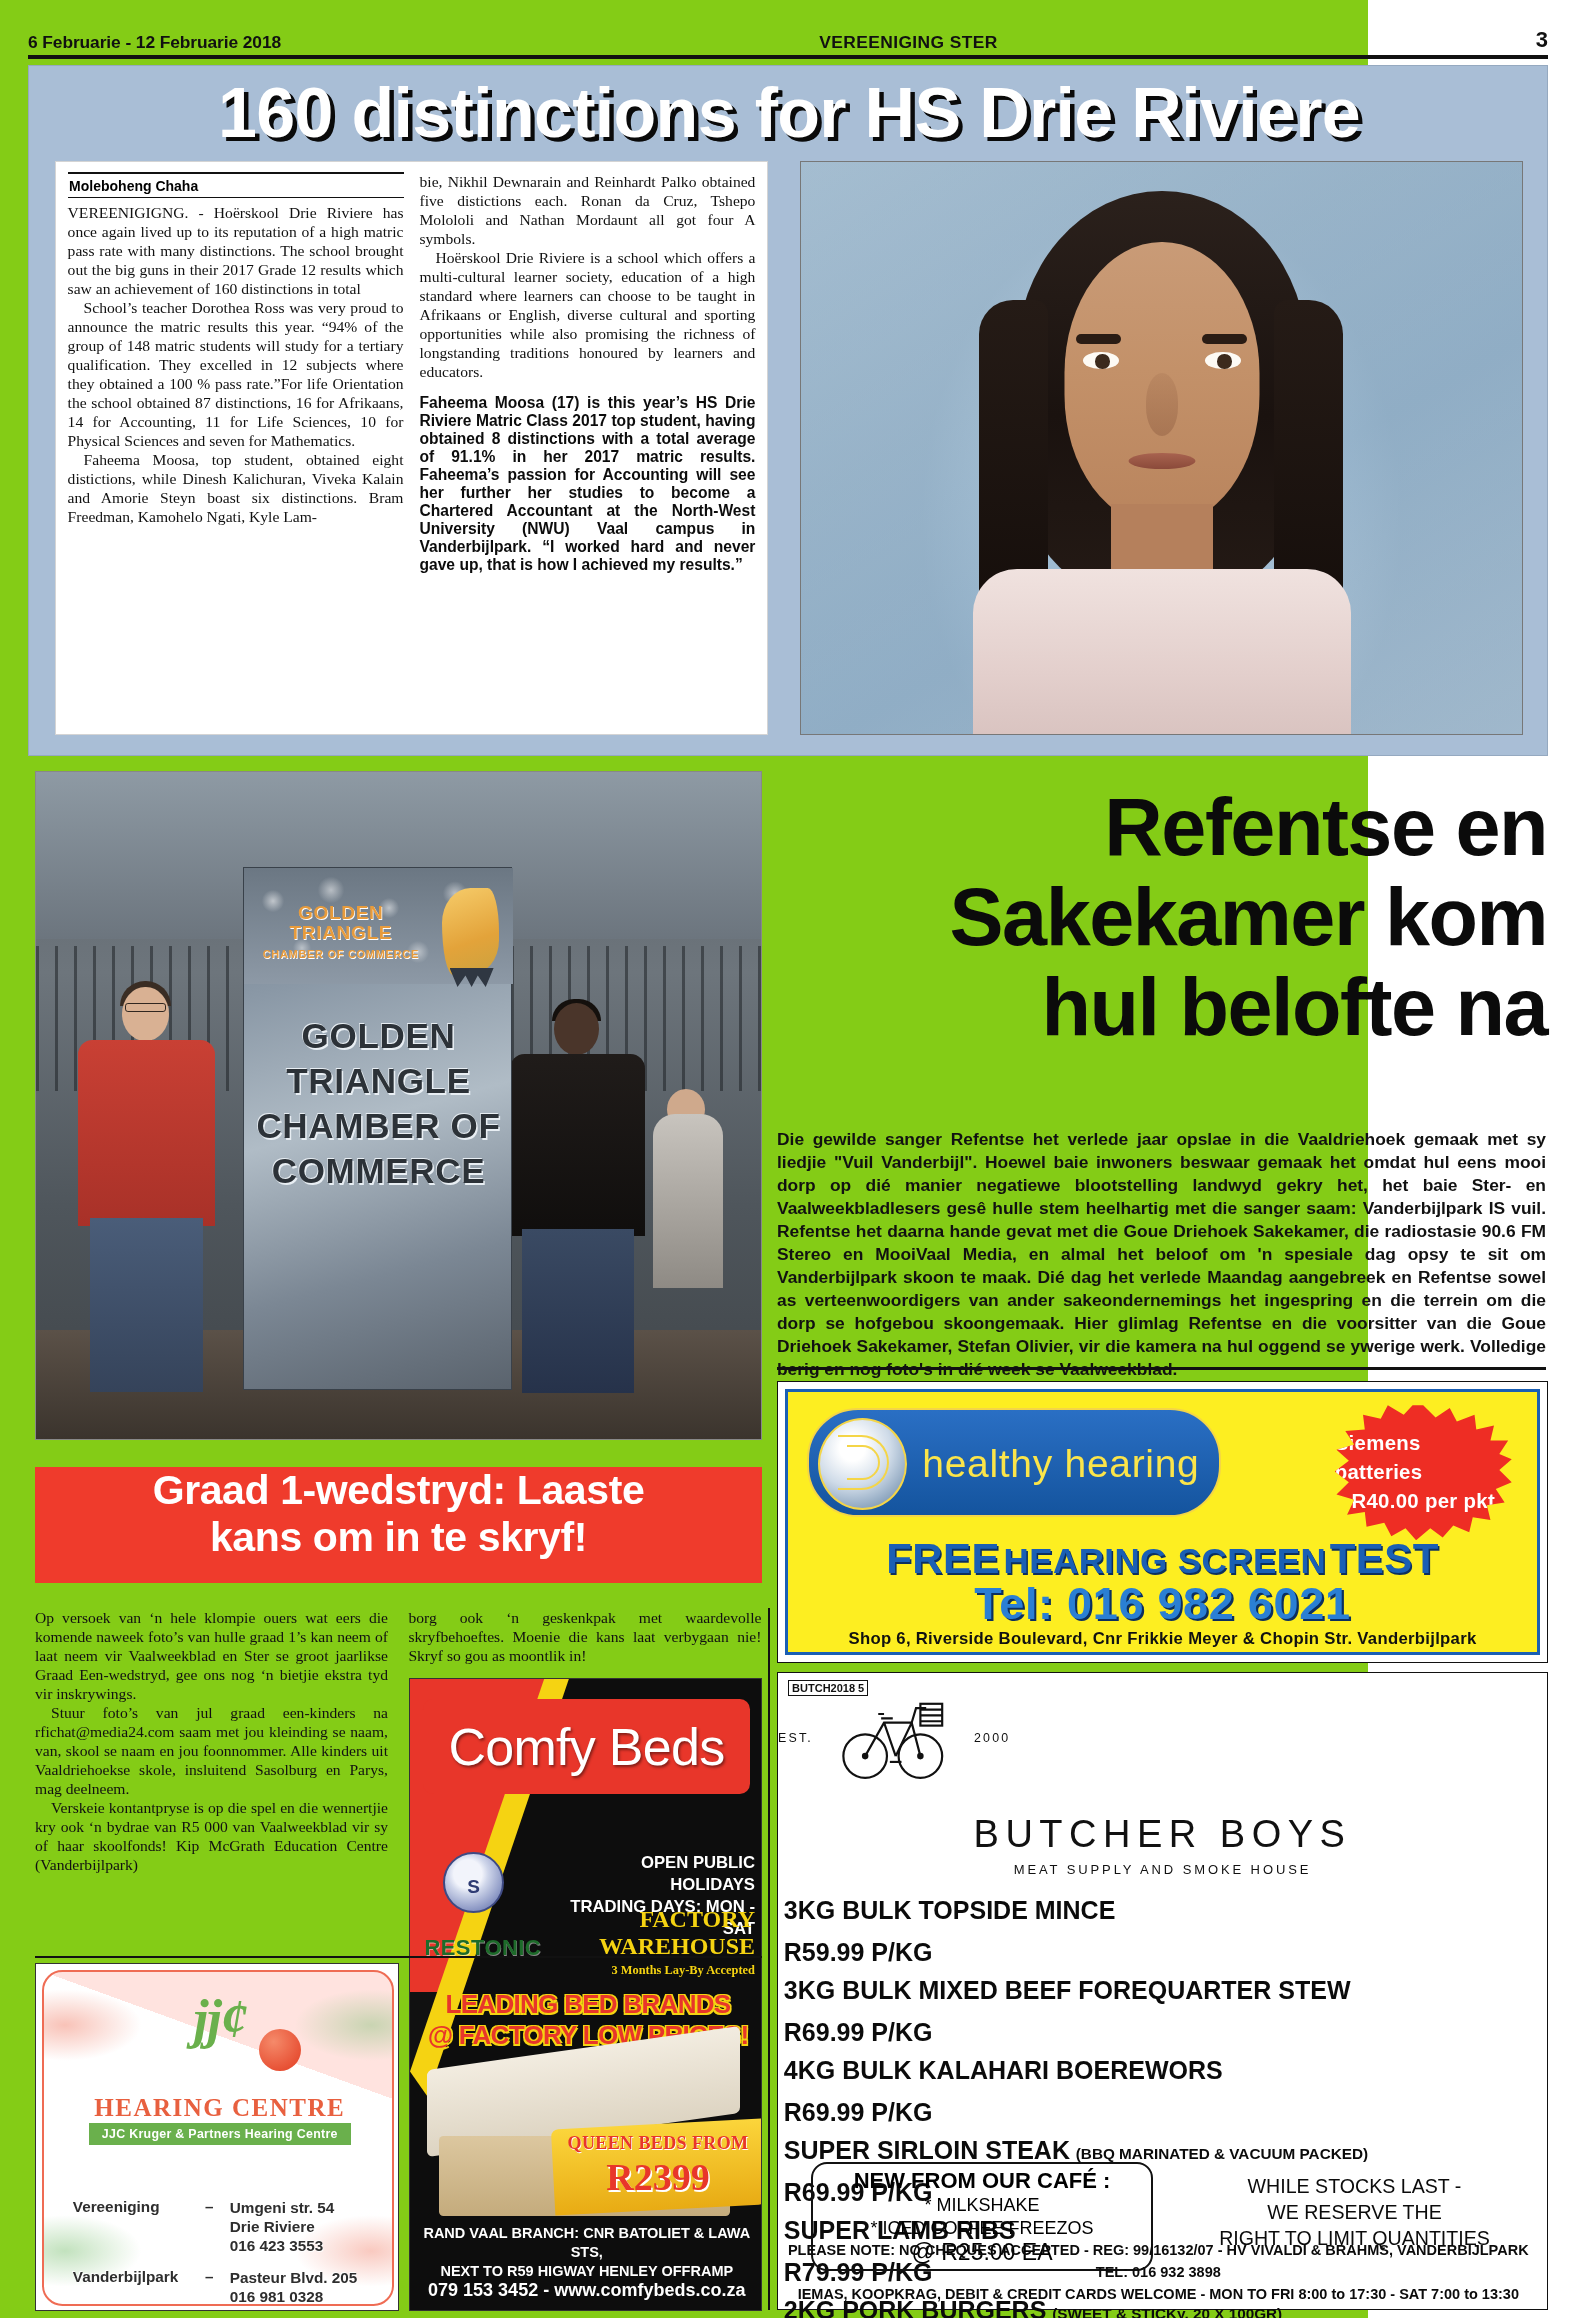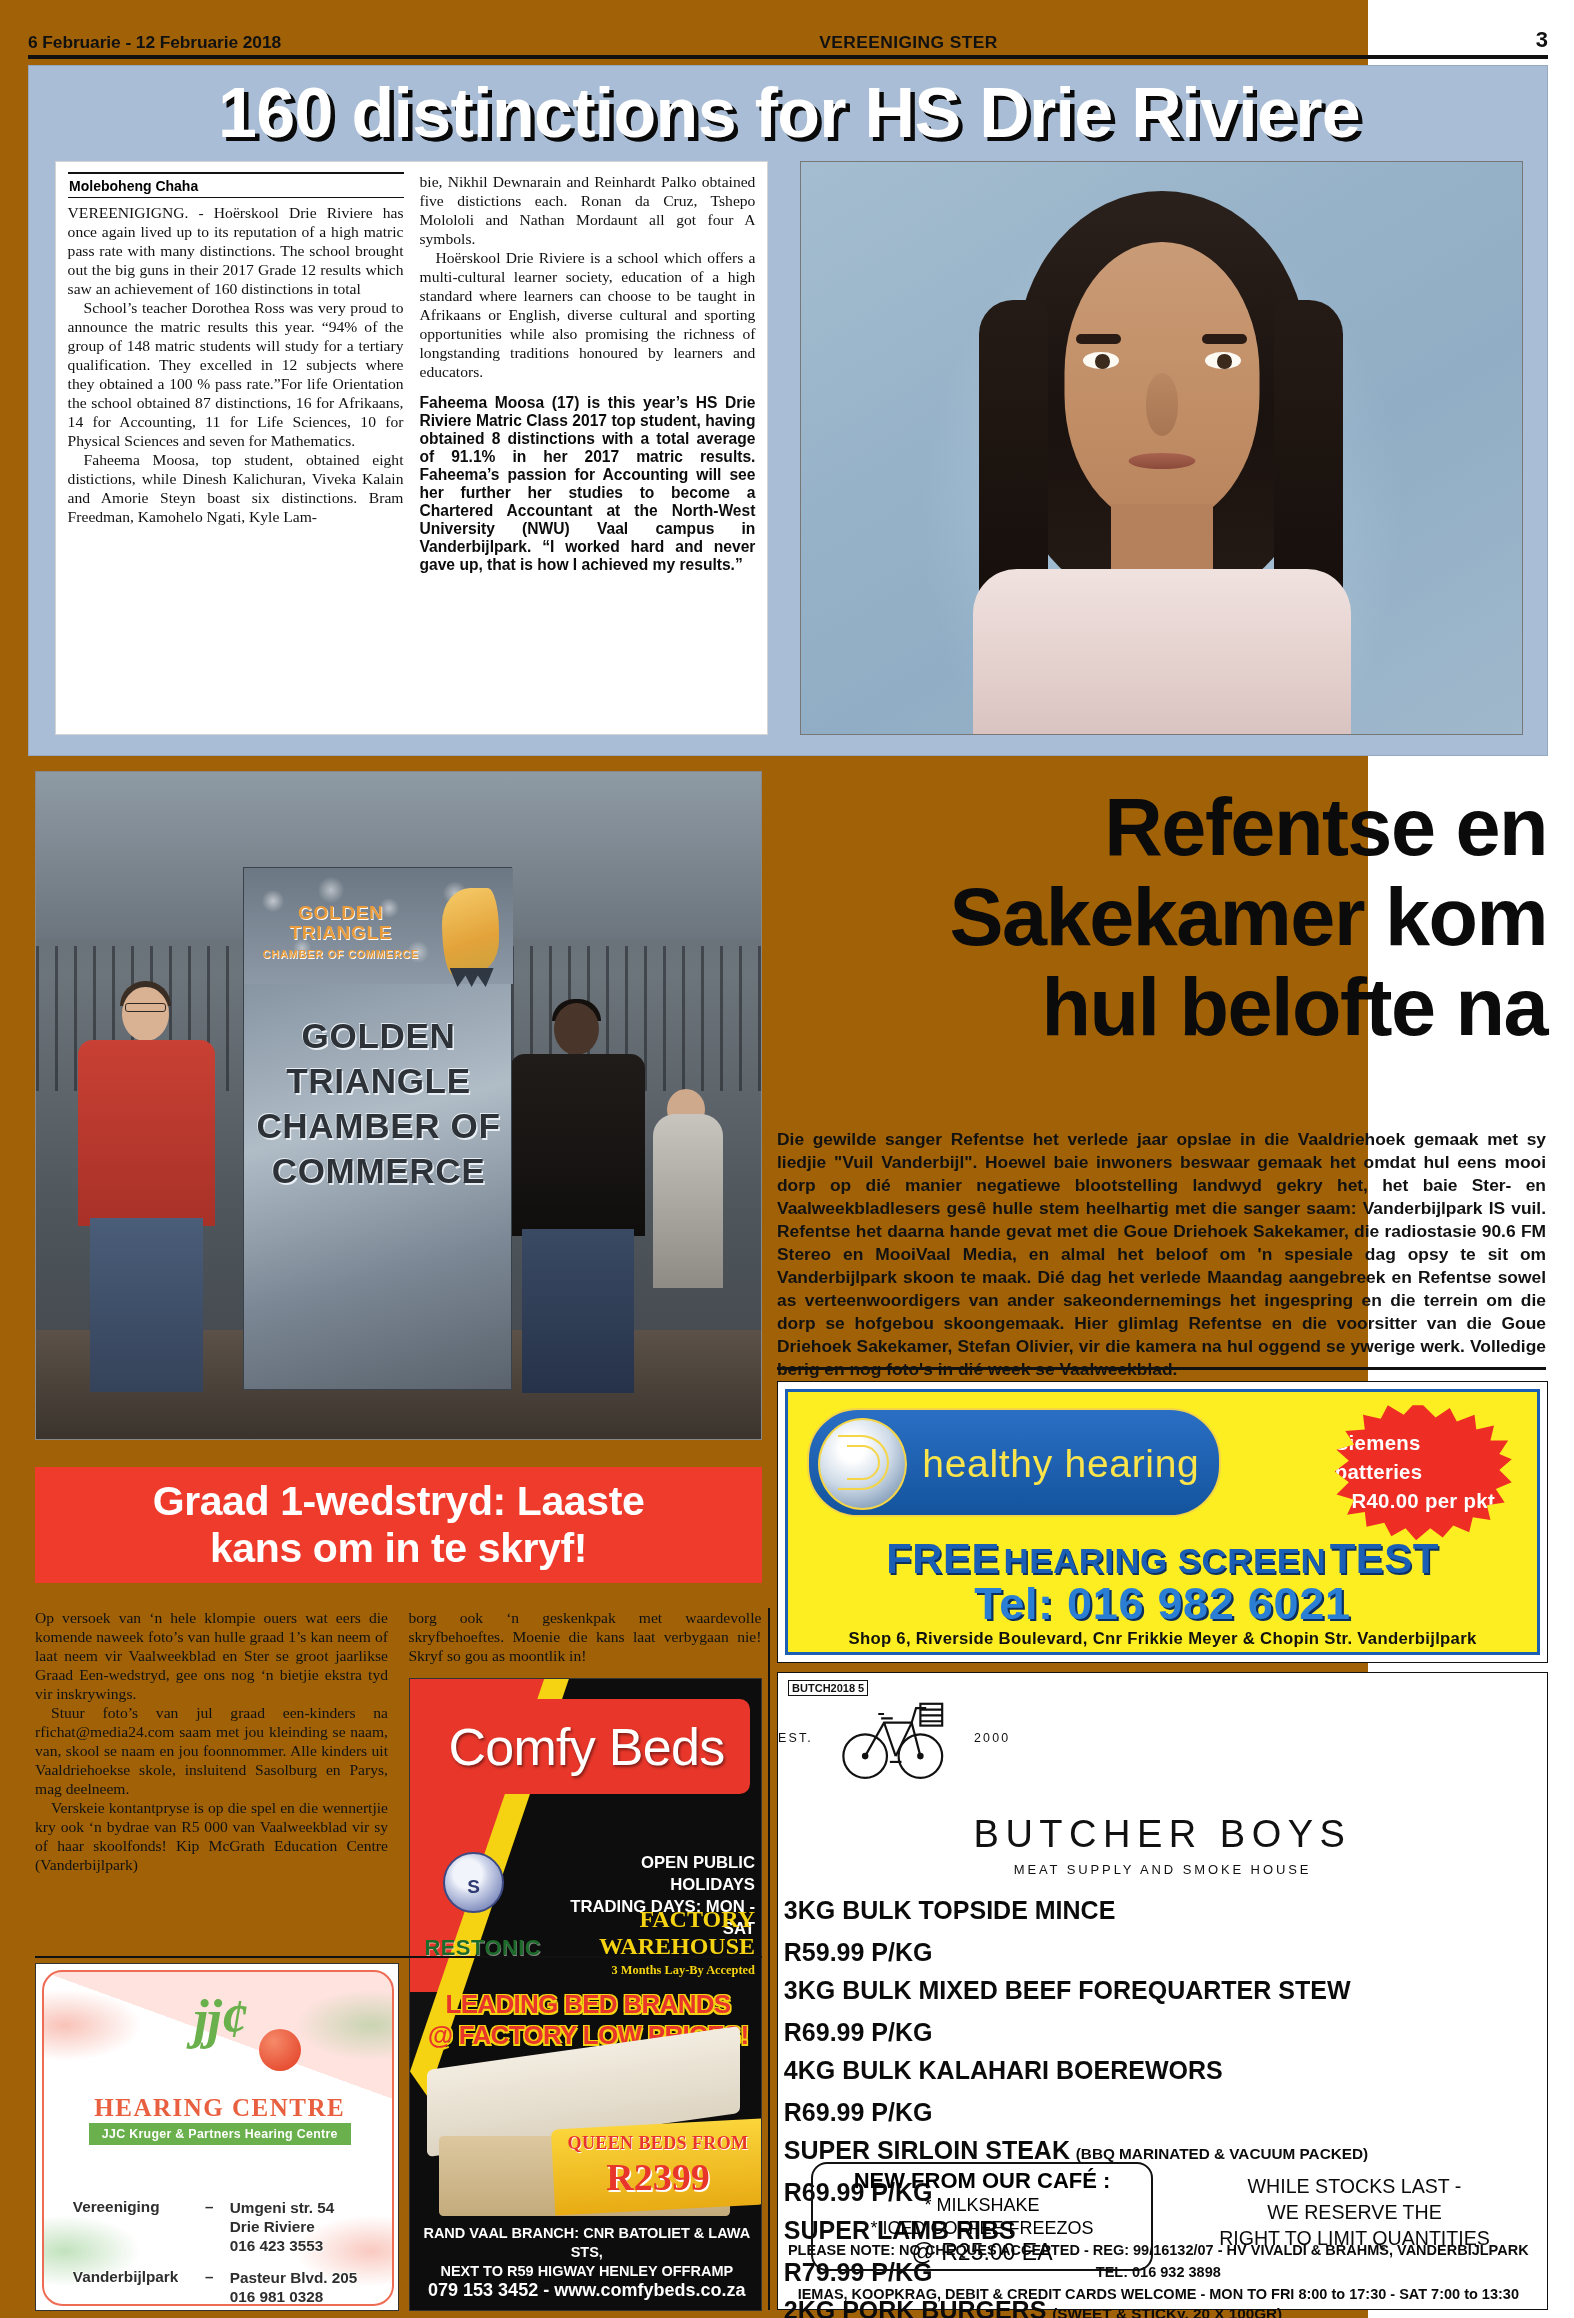--- a/index.html
+++ b/index.html
@@ -2,21 +2,21 @@
 <html style="font-size:11.6px"><head>
 <meta charset="utf-8">
 <style>
   * { box-sizing: border-box; margin: 0; padding: 0; }
   html, body {
     width: 1574px; height: 2319px;
     background: #ffffff;
     font-family: "Liberation Sans", sans-serif;
     overflow: hidden;
   }
-  .page { position: relative; width: 1368px; height: 2319px; background:#a16207; }
+  .page { position: relative; width: 1368px; height: 2319px; background:#84cc16; }
 
   
   .masthead {
     position:absolute; left:28px; top:22px; width:1520px; height:30.5px;
     display:flex; align-items:flex-end; justify-content:space-between;
   }
   .masthead .date, .masthead .paper, .masthead .pageno {
     font-weight:bold; font-size:17.4px; color:#111; letter-spacing:-0.1px;
   }
   .masthead .paper { letter-spacing:0.4px; }
@@ -177,21 +177,21 @@
     position:absolute; left:777px; top:1128px; width:769px;
     font-family:"Liberation Sans", sans-serif;
     font-weight:bold; font-size:17.4px; line-height:23px;
     text-align:justify; color:#111;
   }
   .art2-rule { position:absolute; left:777px; top:1367px; width:769px; height:2.9px; background:#111; }
 
   
   .graad-banner {
     position:absolute; left:35px; top:1467px; width:727px; height:116px;
-    background:#ef3b2c; display:flex; align-items:center; justify-content:center;
+    background:#ef3b2c; display:flex; align-items:flex-start; justify-content:center;
   }
   .graad-banner span {
     color:#ffffff; font-weight:bold; font-size:41px; line-height:47px;
     text-align:center; letter-spacing:-0.4px; padding:0 8.7px;
     font-family:"Liberation Sans", sans-serif;
   }
   .graad-text {
     position:absolute; left:35px; top:1608px; width:727px; height:334px;
     display:flex; gap:20.4px;
   }

